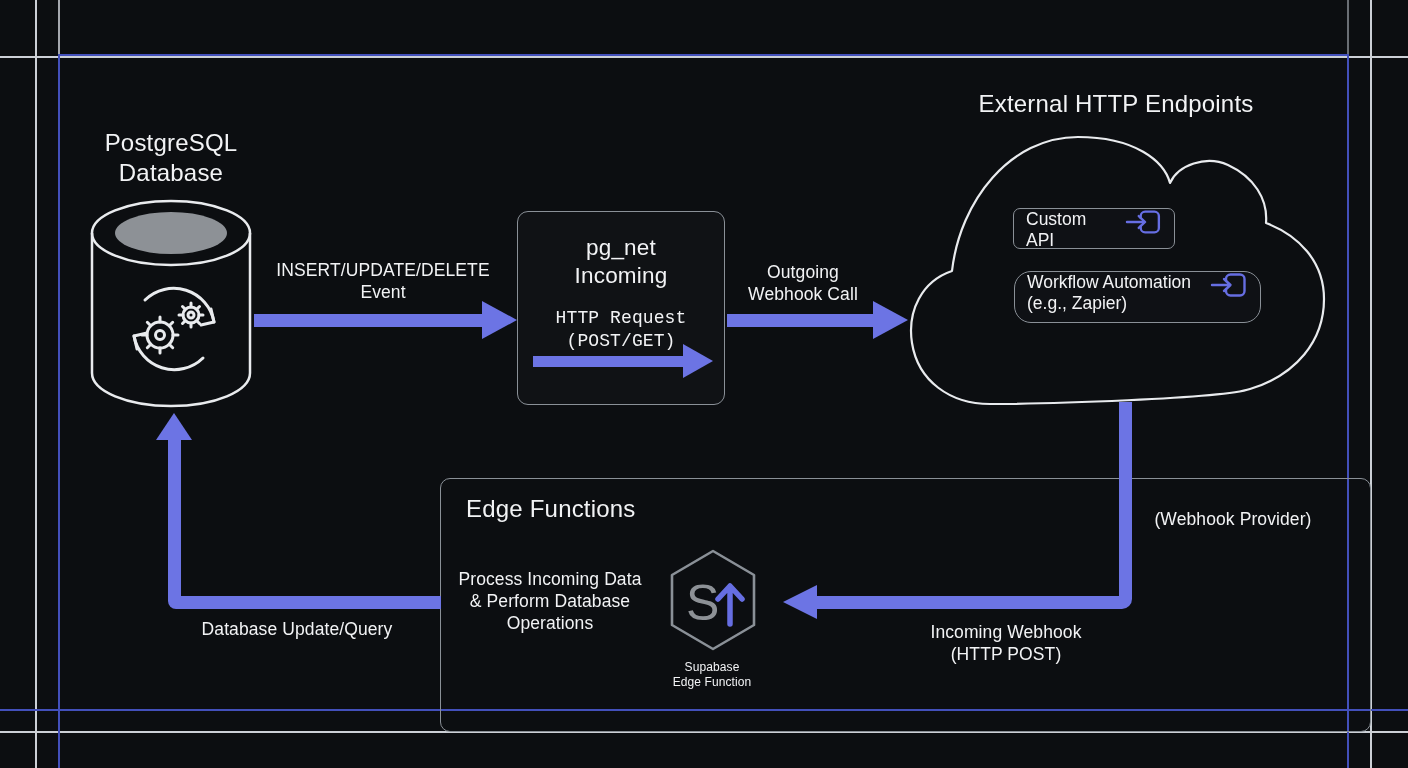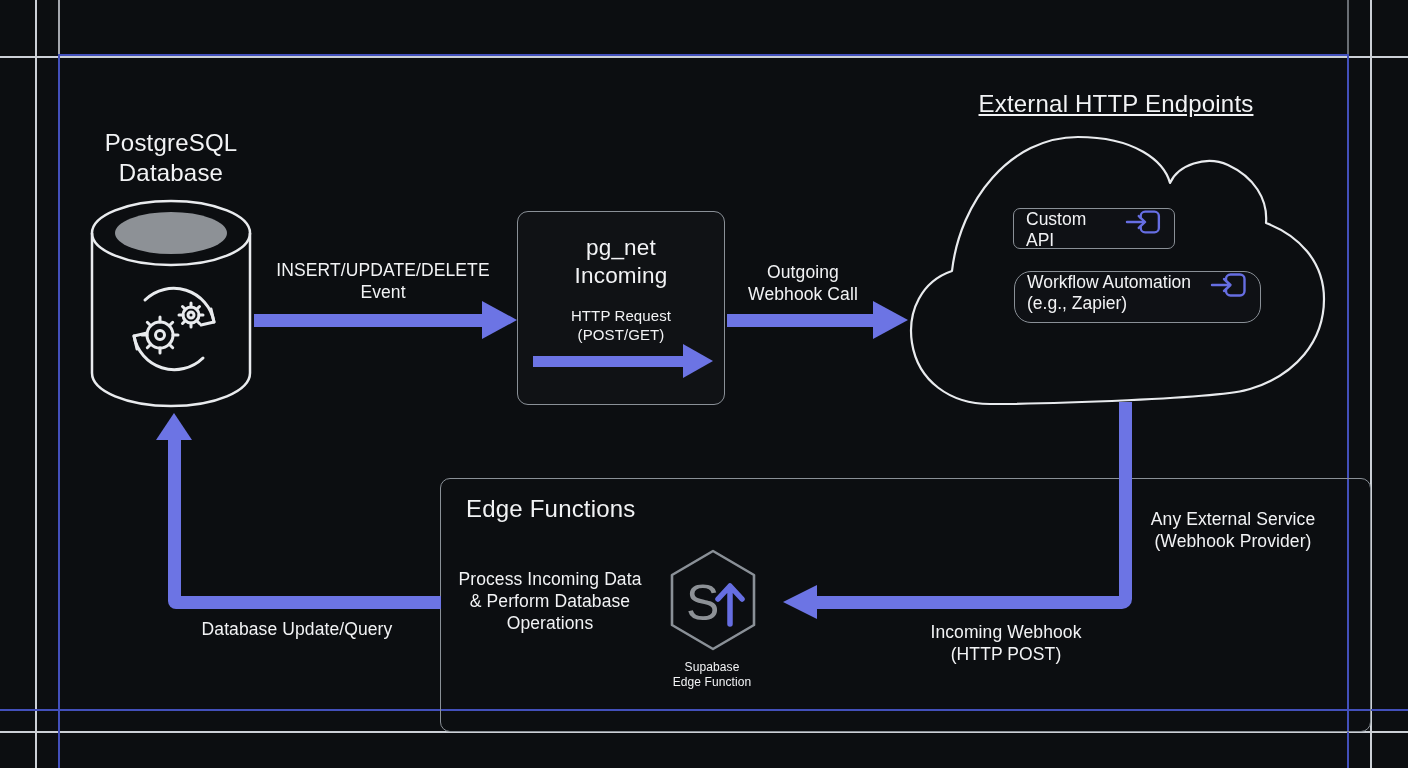--- a/index.html
+++ b/index.html
@@ -80,36 +80,36 @@
     <div>Event</div>
   </div>
   <div class="shaft" style="left:254px;top:314px;width:230px;height:13px;"></div>
   <div class="tri" style="left:482px;top:301px;border-left:35px solid var(--arrow-blue);border-top:19.5px solid transparent;border-bottom:19.5px solid transparent;"></div>
 
   <div class="nodebox" style="left:517px;top:211px;width:208px;height:194px;">
     <div class="label title" style="left:0;top:22px;width:100%;font-size:22.5px;">
       <div>pg_net</div>
       <div>Incoming</div>
     </div>
-    <div class="label" style="left:0;top:95px;width:100%;font-size:15px;">
+    <div class="label" style="left:0;top:95px;width:100%;font-size:18px;font-family:Liberation Mono, monospace;">
       <div>HTTP Request</div>
       <div>(POST/GET)</div>
     </div>
     <div class="shaft" style="left:15px;top:144px;width:152px;height:11px;"></div>
     <div class="tri" style="left:165px;top:132px;border-left:30px solid var(--arrow-blue);border-top:17px solid transparent;border-bottom:17px solid transparent;"></div>
   </div>
 
   <div class="label" style="left:713px;top:261px;width:180px;">
     <div>Outgoing</div>
     <div>Webhook Call</div>
   </div>
   <div class="shaft" style="left:727px;top:314px;width:148px;height:13px;"></div>
   <div class="tri" style="left:873px;top:301px;border-left:35px solid var(--arrow-blue);border-top:19.5px solid transparent;border-bottom:19.5px solid transparent;"></div>
 
-  <div class="label title" style="left:956px;top:89px;width:320px;text-decoration:underline;">External HTTP Endpoints</div>
+  <div class="label title" style="left:956px;top:89px;width:320px;">External HTTP Endpoints</div>
   <svg class="abs" style="left:900px;top:131px;" width="432" height="278" viewBox="0 0 432 278">
     <path class="stroke-w" stroke-width="2.2" fill="none" stroke-linejoin="round" d="
       M 90 273
       C 50 273 18 250 12 212
       C 7 180 22 150 52 140
       C 60 70 110 6 178 6
       C 235 6 264 30 270 52
       C 278 34 306 24 328 34
       C 354 46 368 68 366 92
       C 398 104 424 130 424 168
@@ -139,21 +139,20 @@
       </g>
     </svg>
   </div>
 
 
   <div class="shaft" style="left:1119px;top:402px;width:13px;height:207px;border-radius:0 0 10px 0;"></div>
   <div class="shaft" style="left:815px;top:596px;width:304px;height:13px;"></div>
   <div class="tri" style="left:783px;top:585px;border-right:34px solid var(--arrow-blue);border-top:17.5px solid transparent;border-bottom:17.5px solid transparent;"></div>
 
   <div class="label" style="left:1133px;top:508px;width:200px;">
-    <div>Any External Service</div>
     <div>(Webhook Provider)</div>
   </div>
   <div class="label" style="left:906px;top:621px;width:200px;">
     <div>Incoming Webhook</div>
     <div>(HTTP POST)</div>
   </div>
 
   <div class="label title" style="left:466px;top:494px;width:260px;text-align:left;">Edge Functions</div>
   <div class="label" style="left:442px;top:568px;width:216px;">
     <div>Process Incoming Data</div>

